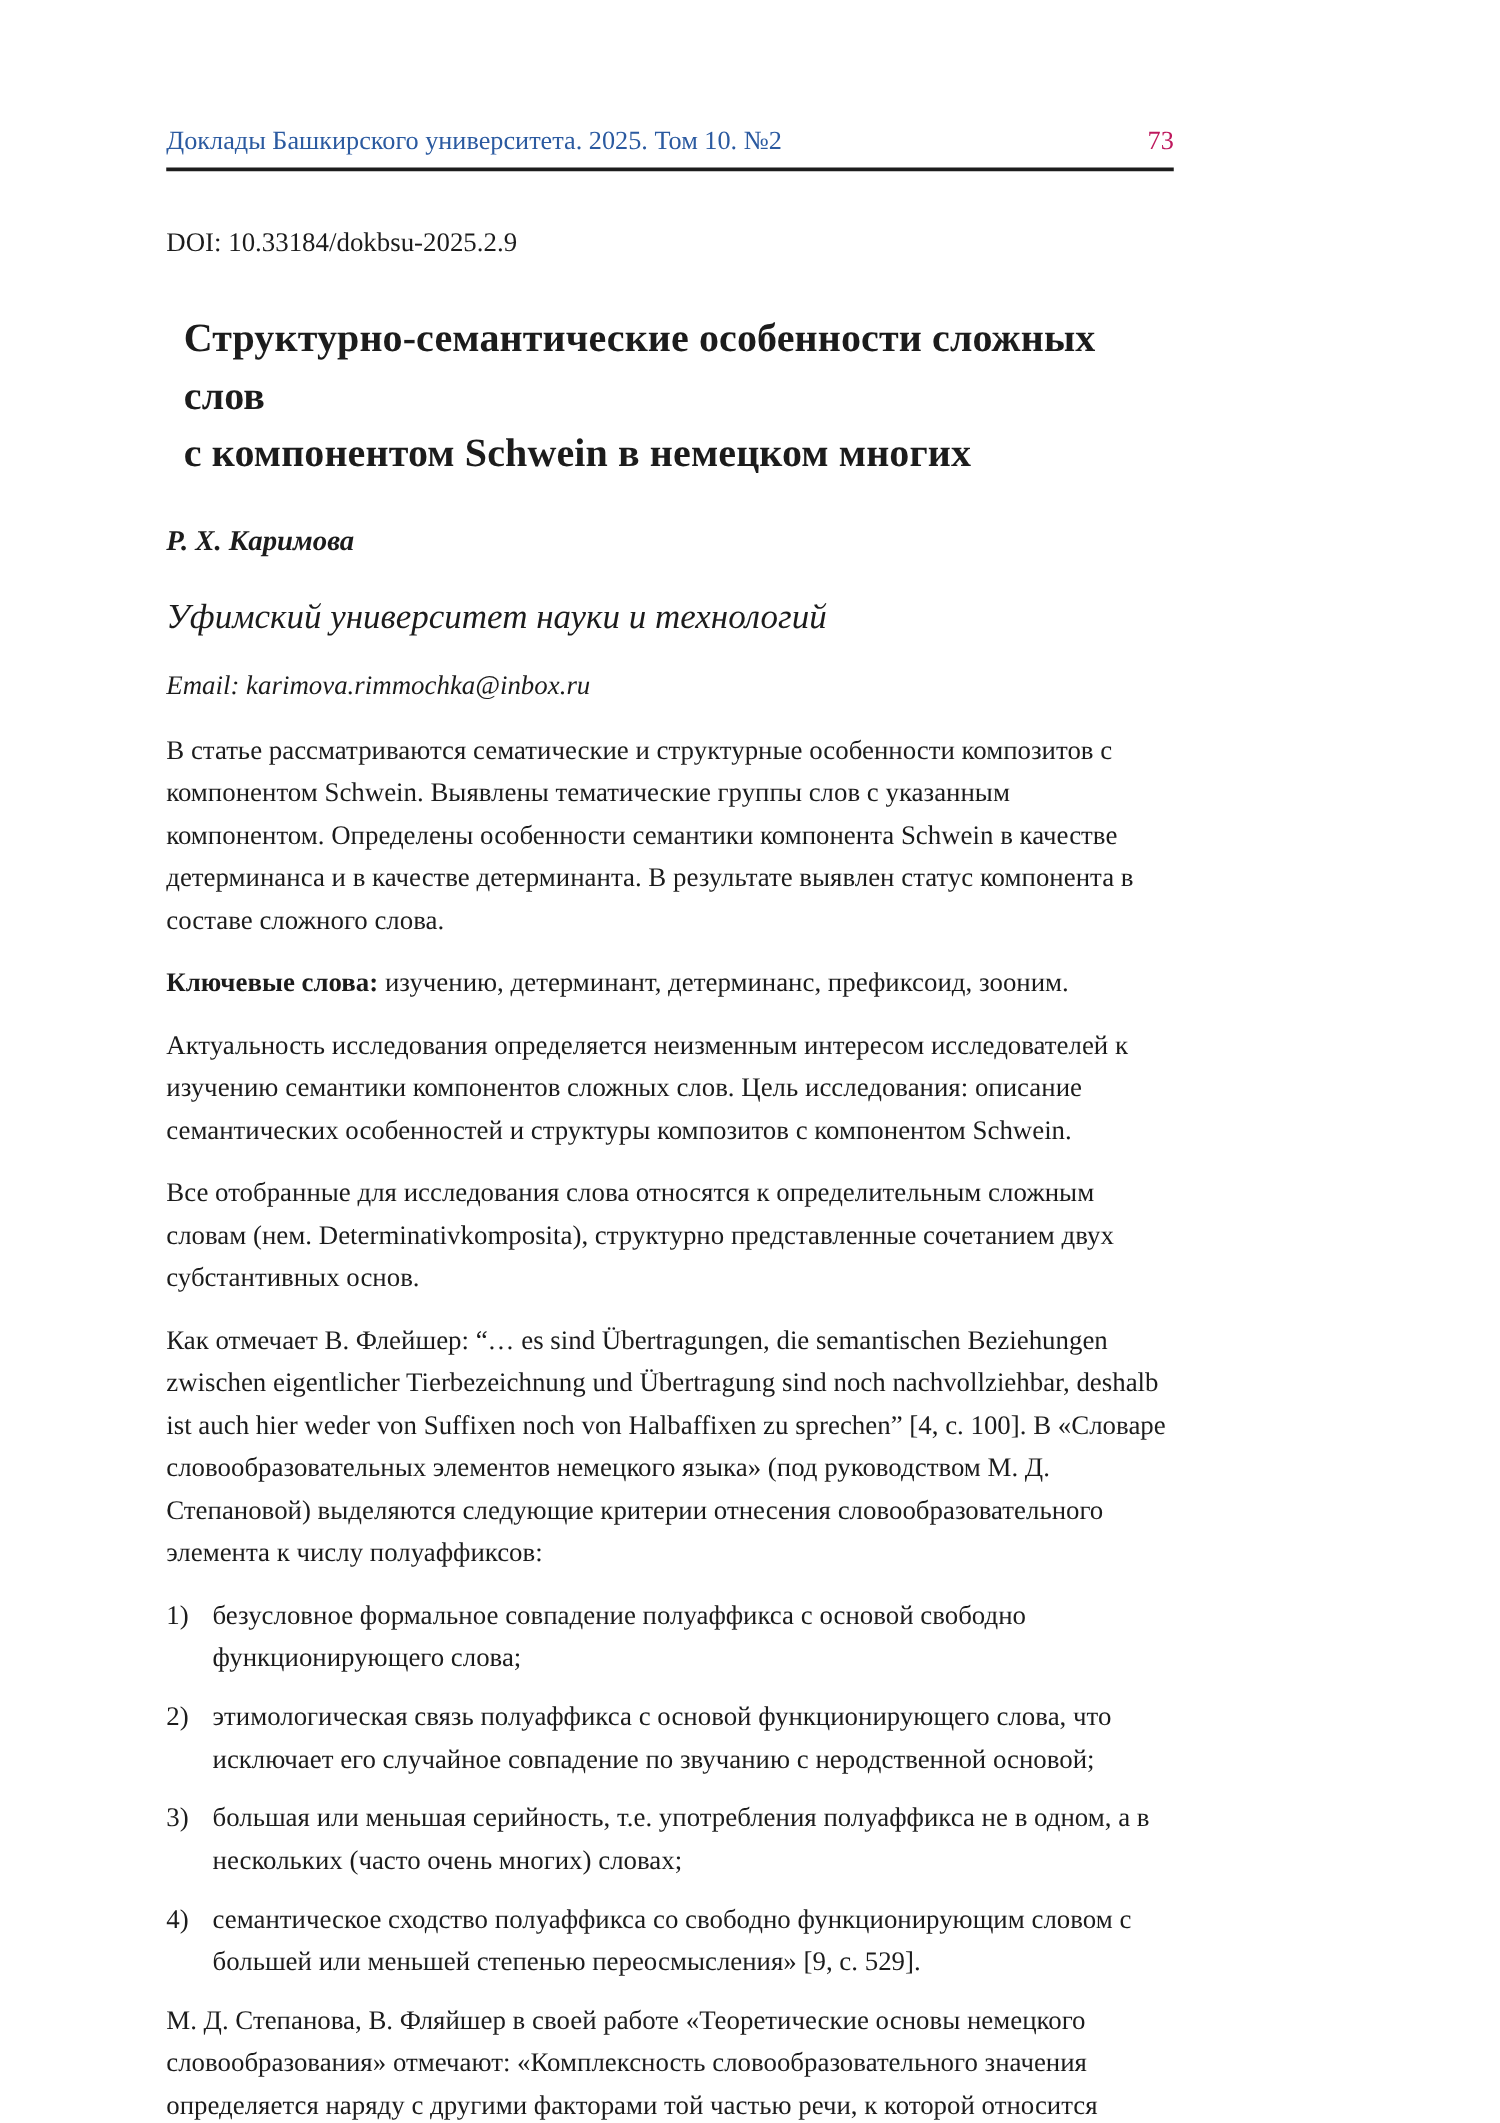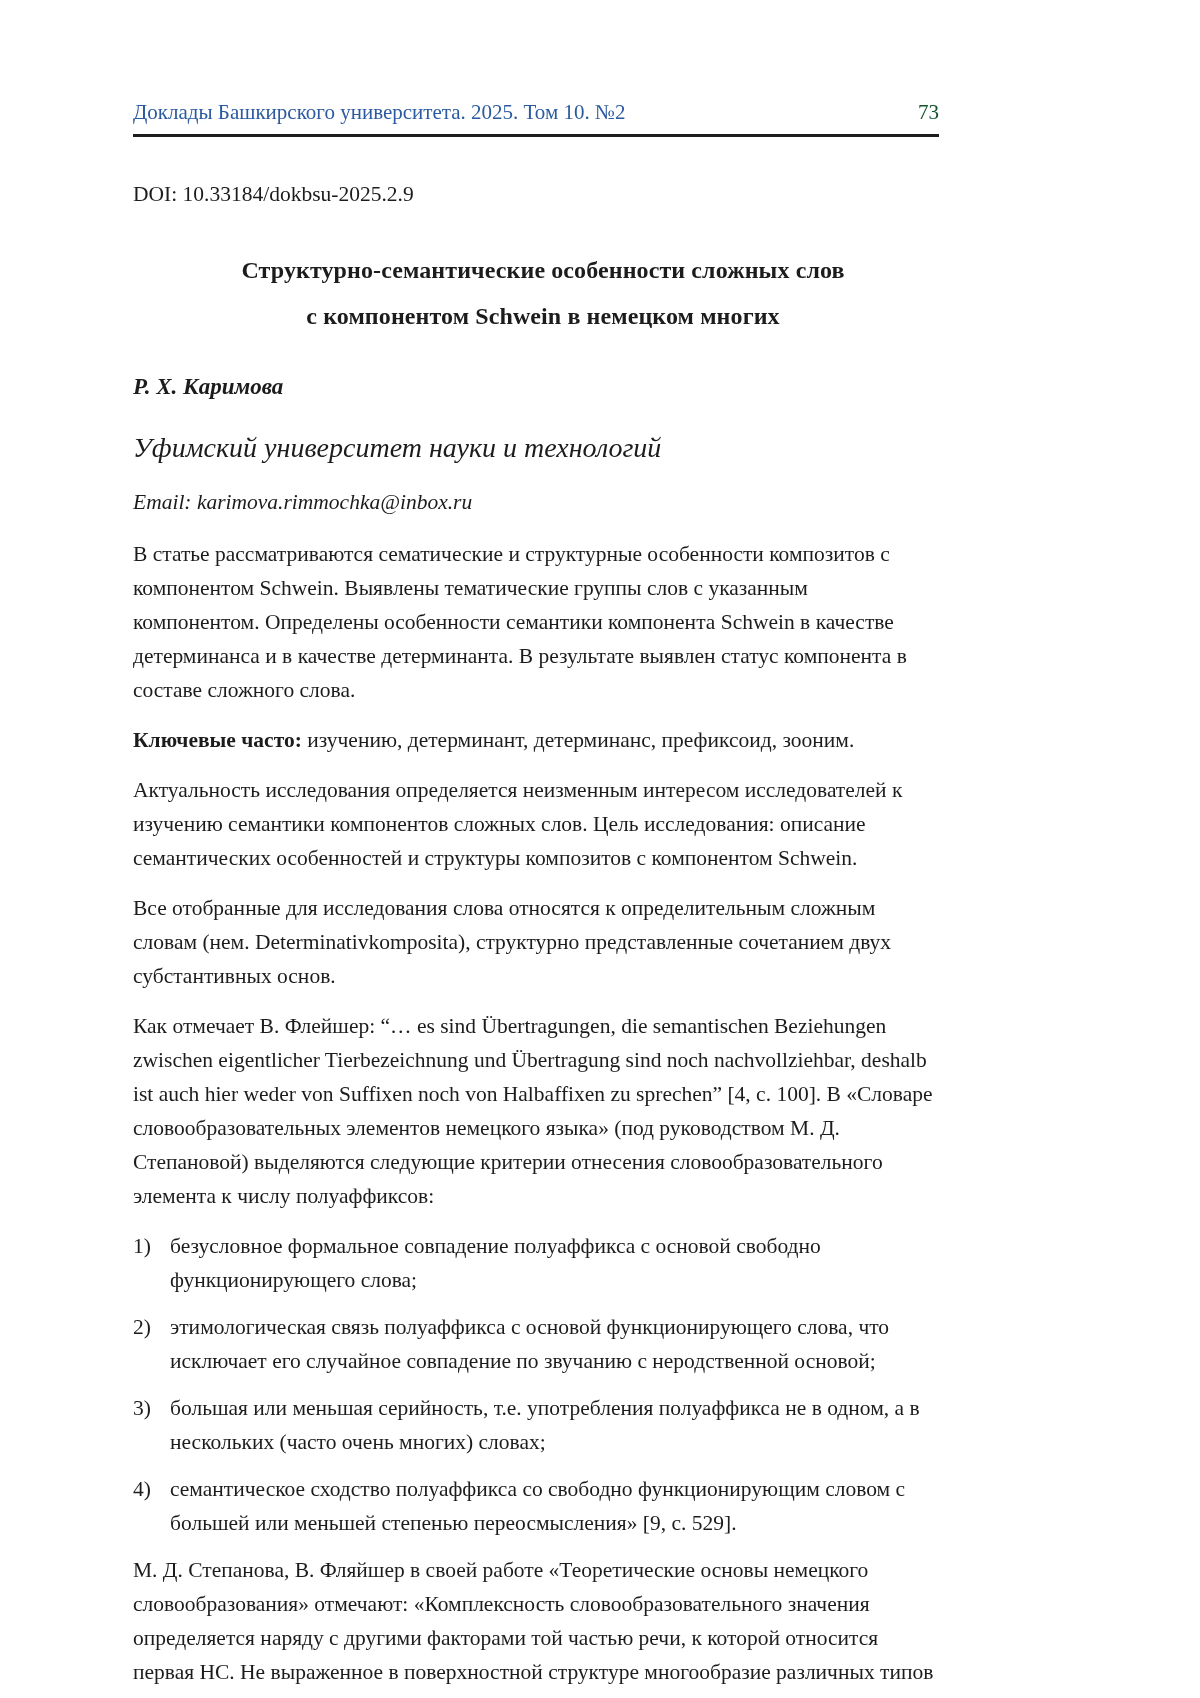--- a/index.html
+++ b/index.html
@@ -24,40 +24,39 @@
     display: flex;
     justify-content: space-between;
     align-items: baseline;
     font-size: 21px;
     line-height: 24px;
   }
   .journal-title {
     color: #2b5aa0;
   }
   .page-number {
-    color: #14532d;
+    color: #be185d;
   }
   .header-rule {
     margin: 10px 0 0 0;
     border: none;
     border-top: 3px solid #1d1d1d;
     height: 0;
   }
   .doi {
     margin: 44px 0 0 0;
     font-size: 21.5px;
     line-height: 26px;
   }
   .article-title {
     margin: 40px 0 0 14px;
-    font-size: 24px;
+    font-size: 32px;
     line-height: 46px;
     font-weight: 700;
     letter-spacing: 0.1px;
-    text-align: center;
   }
   .article-title .title-line { display: block; }
   .author-name {
     margin: 34px 0 0 0;
     font-size: 23px;
     font-weight: 700;
     line-height: 28px;
     font-style: italic;
   }
   .affiliation {
@@ -124,21 +123,21 @@
   <div class="affiliation">
     <p>Уфимский университет науки и технологий</p>
   </div>
 
   <p class="email-line">Email: karimova.rimmochka@inbox.ru</p>
 
   <div class="body-block">
 
     <p class="body-p">В статье рассматриваются сематические и структурные особенности композитов с компонентом Schwein. Выявлены тематические группы слов с указанным компонентом. Определены особенности семантики компонента Schwein в качестве детерминанса и в качестве детерминанта. В результате выявлен статус компонента в составе сложного слова.</p>
 
-    <p class="body-p"><span class="kw-label">Ключевые часто:</span> <span>изучению, детерминант, детерминанс, префиксоид, зооним.</span></p>
+    <p class="body-p"><span class="kw-label">Ключевые слова:</span> <span>изучению, детерминант, детерминанс, префиксоид, зооним.</span></p>
 
     <p class="body-p">Актуальность исследования определяется неизменным интересом исследователей к изучению семантики компонентов сложных слов. Цель исследования: описание семантических особенностей и структуры композитов с компонентом Schwein.</p>
 
     <p class="body-p">Все отобранные для исследования слова относятся к определительным сложным словам (нем. Determinativkomposita), структурно представленные сочетанием двух субстантивных основ.</p>
 
     <p class="body-p">Как отмечает В. Флейшер: “… es sind Übertragungen, die semantischen Beziehungen zwischen eigentlicher Tierbezeichnung und Übertragung sind noch nachvollziehbar, deshalb ist auch hier weder von Suffixen noch von Halbaffixen zu sprechen” [4, с. 100]. В «Словаре словообразовательных элементов немецкого языка» (под руководством М. Д. Степановой) выделяются следующие критерии отнесения словообразовательного элемента к числу полуаффиксов:</p>
 
     <ol class="criteria-list">
       <li class="list-item">
         <span class="list-marker">1)</span>

